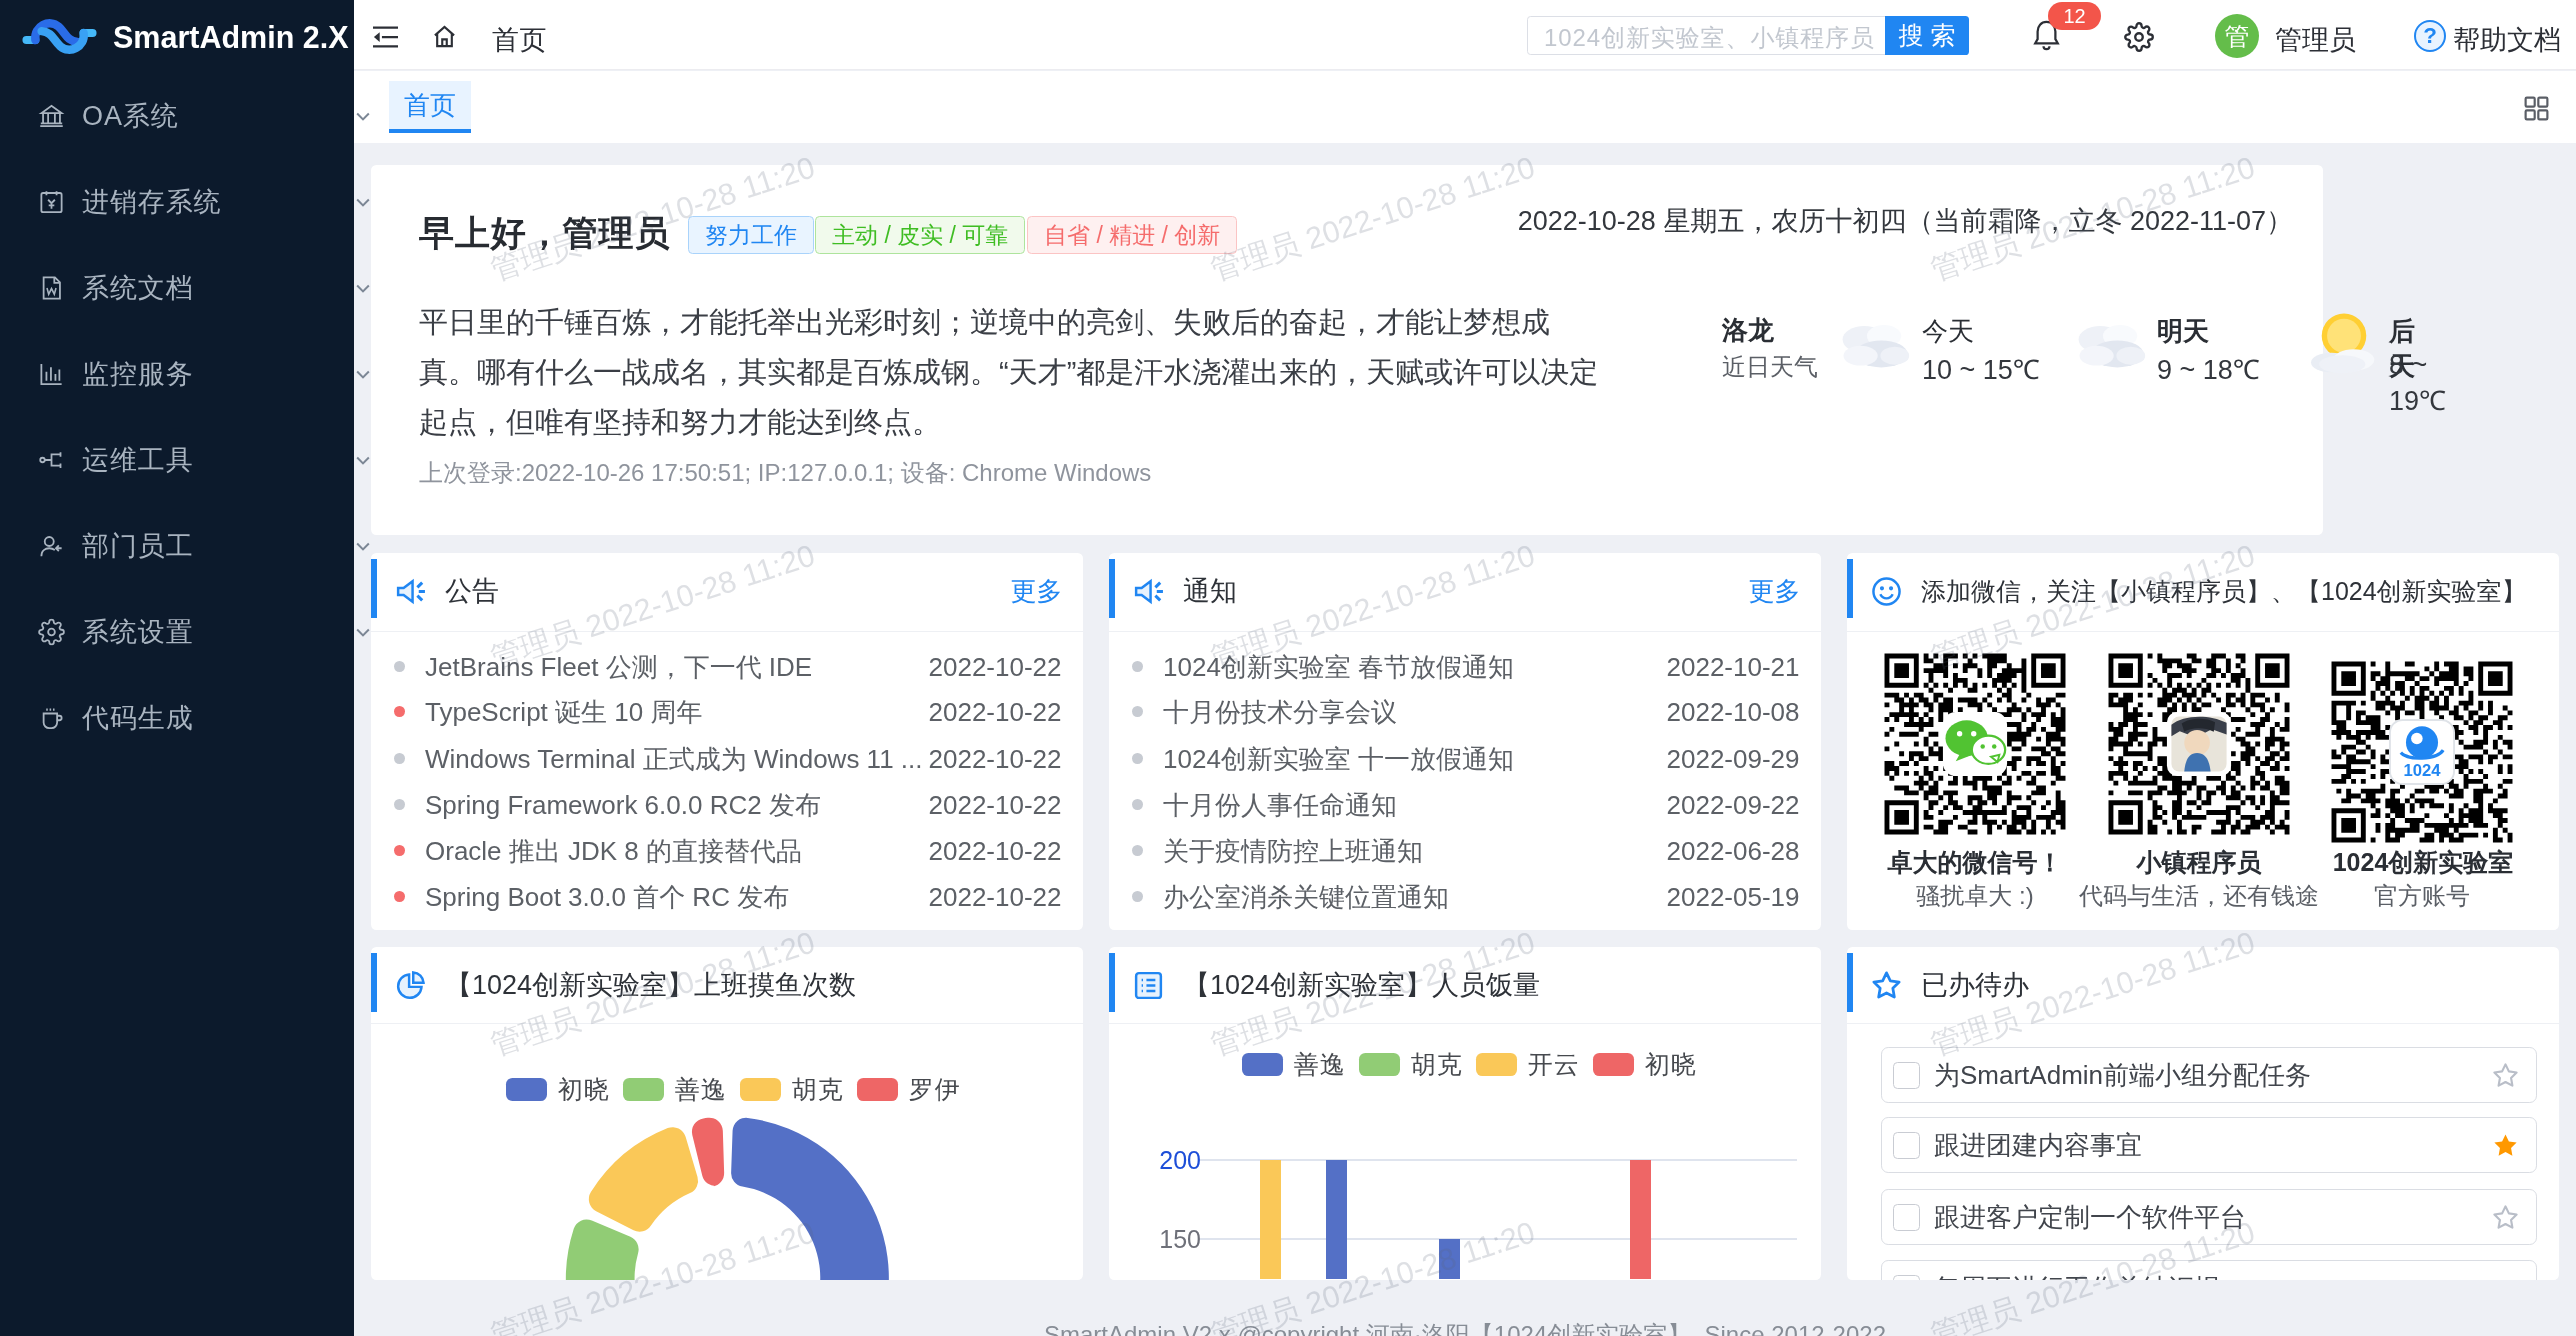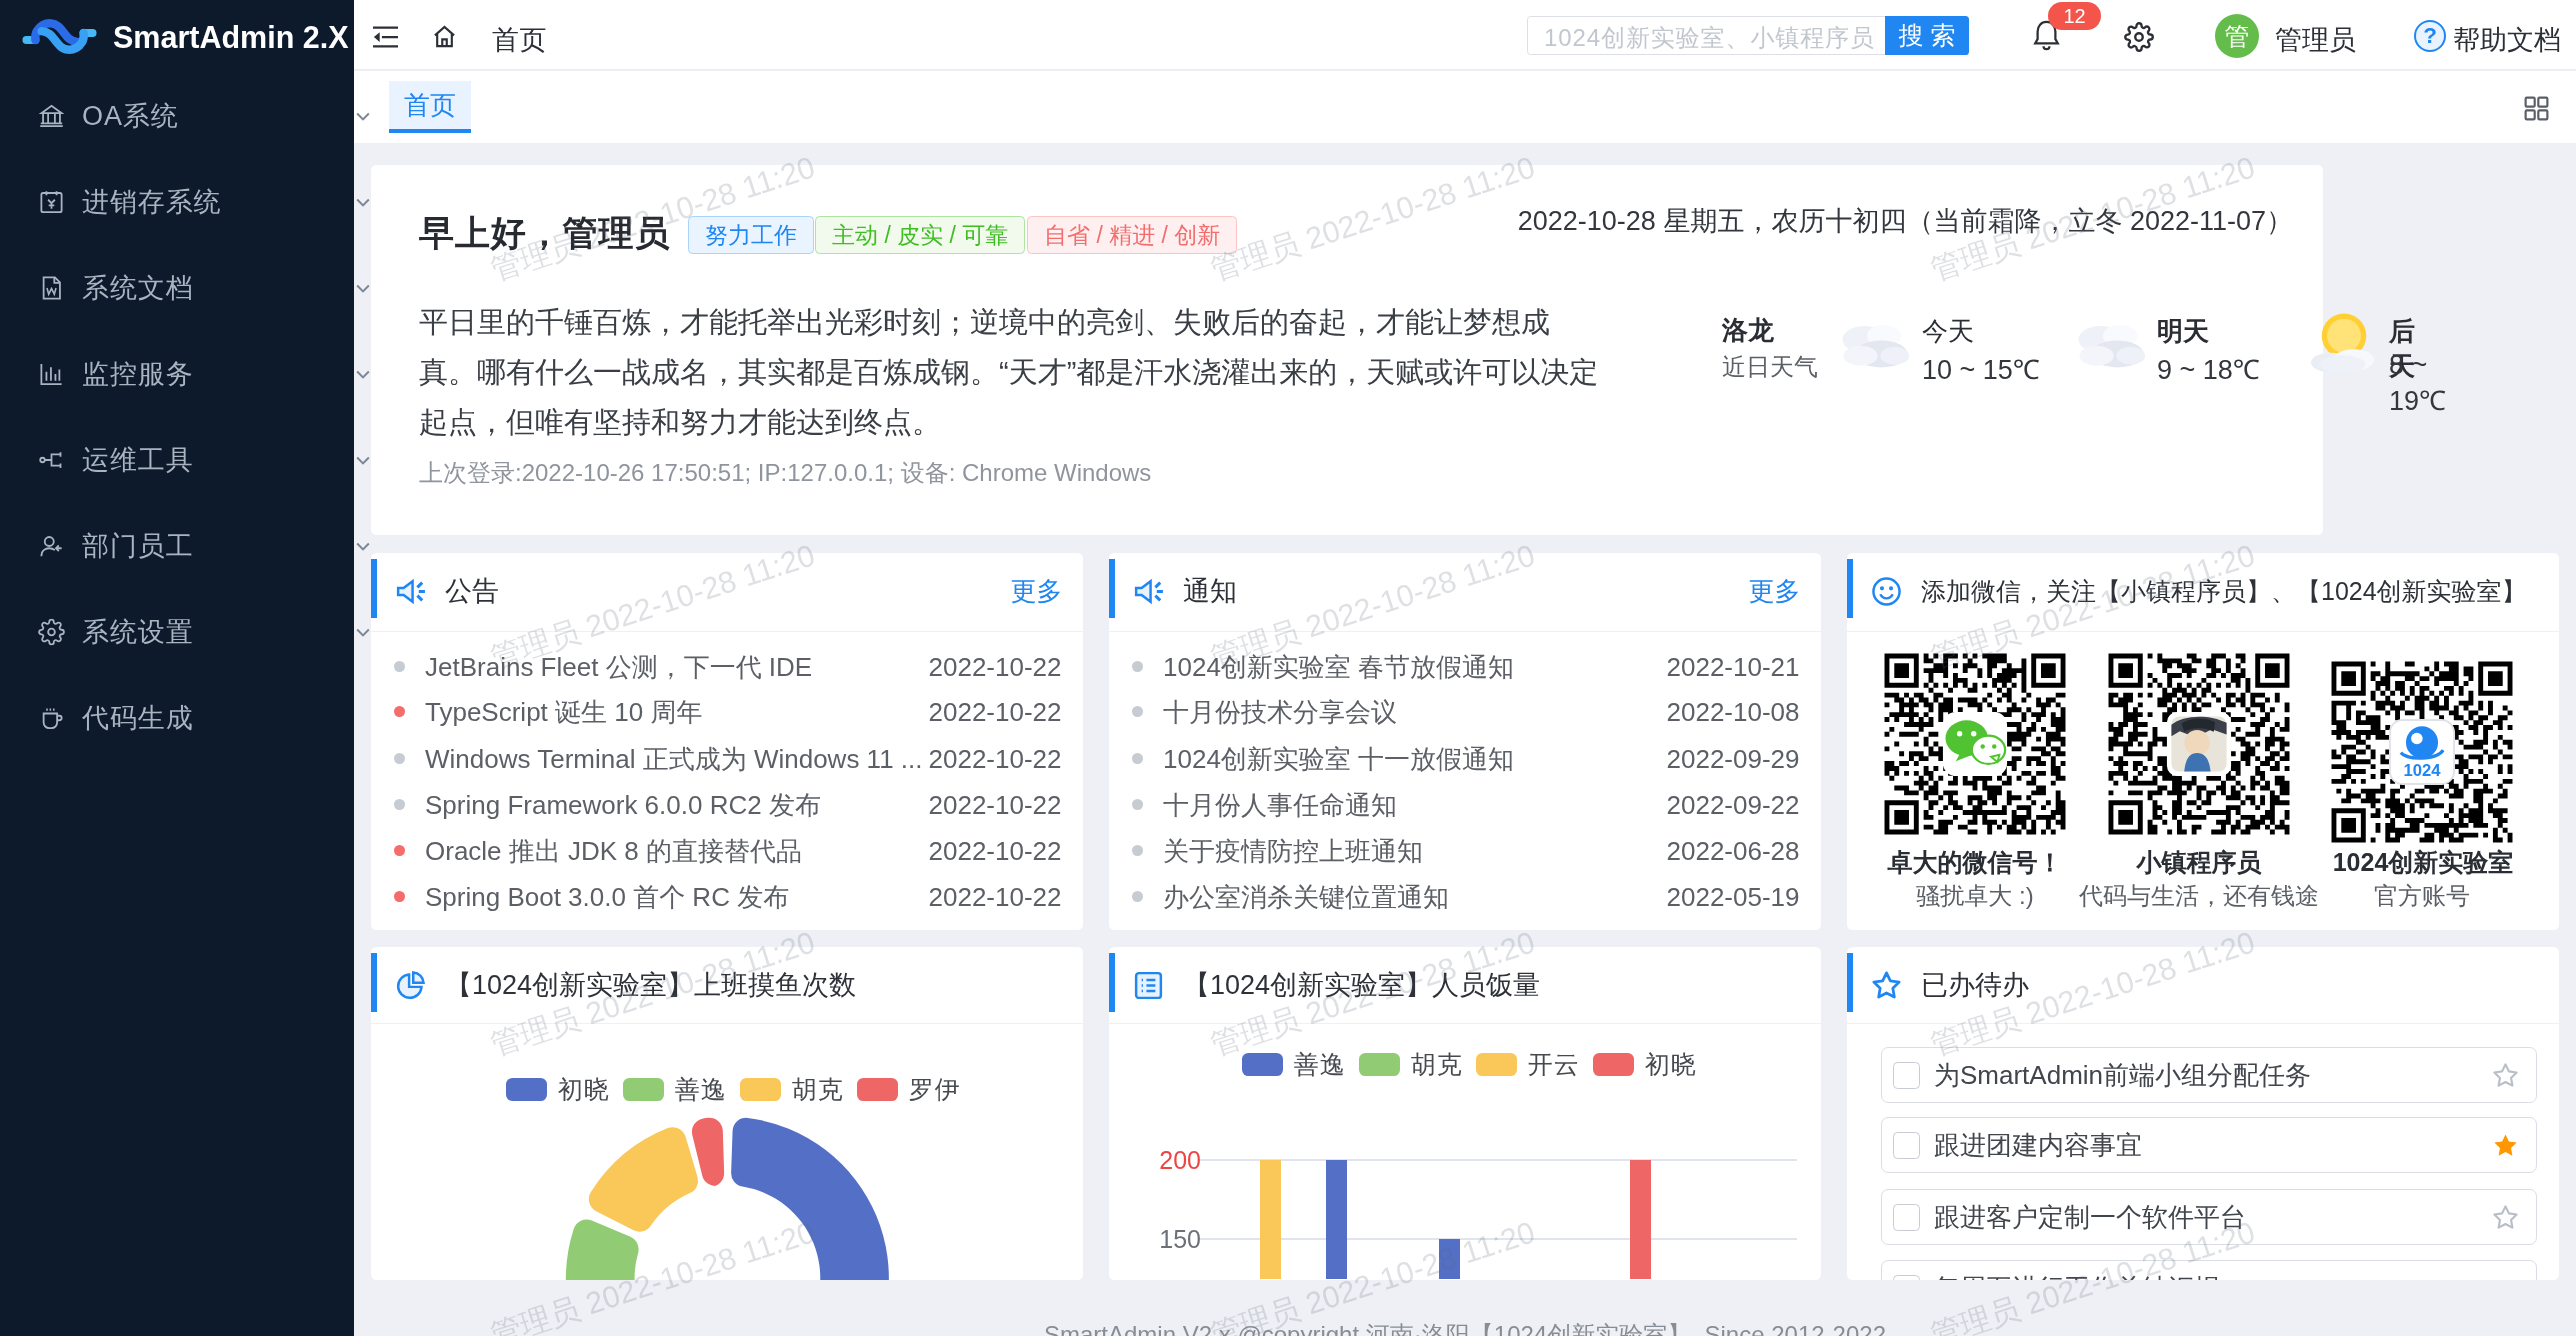--- a/index.html
+++ b/index.html
@@ -428,21 +428,21 @@
     <div class="legend" style="left:133px;top:101px">
       <div class="lchip" style="background:#5470c6"></div>
         <div class="llabel">善逸</div>
       <div class="lchip" style="background:#91cc75"></div>
         <div class="llabel">胡克</div>
       <div class="lchip" style="background:#fac858"></div>
         <div class="llabel">开云</div>
       <div class="lchip" style="background:#ee6666"></div>
         <div class="llabel">初晓</div>
     </div>
-    <div class="abs" style="left:36px;top:199px;width:56px;text-align:right;font-size:25px;color:#ef4444">200</div>
+    <div class="abs" style="left:36px;top:199px;width:56px;text-align:right;font-size:25px;color:#1d4ed8">200</div>
     <div class="abs" style="left:36px;top:278px;width:56px;text-align:right;font-size:25px;color:#6e7079">150</div>
     <div class="abs" style="left:91px;top:212px;width:597px;height:1.8px;background:#dfe4ee"></div>
     <div class="abs" style="left:91px;top:291px;width:597px;height:1.8px;background:#dfe4ee"></div>
     <div class="abs" style="left:151px;top:213px;width:20.6px;height:119px;background:#fac858"></div>
     <div class="abs" style="left:217px;top:213px;width:20.6px;height:119px;background:#5470c6"></div>
     <div class="abs" style="left:330px;top:292px;width:20.6px;height:40px;background:#5470c6"></div>
     <div class="abs" style="left:521px;top:213px;width:20.6px;height:119px;background:#ee6666"></div>
   </div>
 
   <div class="card" style="left:1493px;top:804px;width:712px;height:333px;overflow:hidden">

